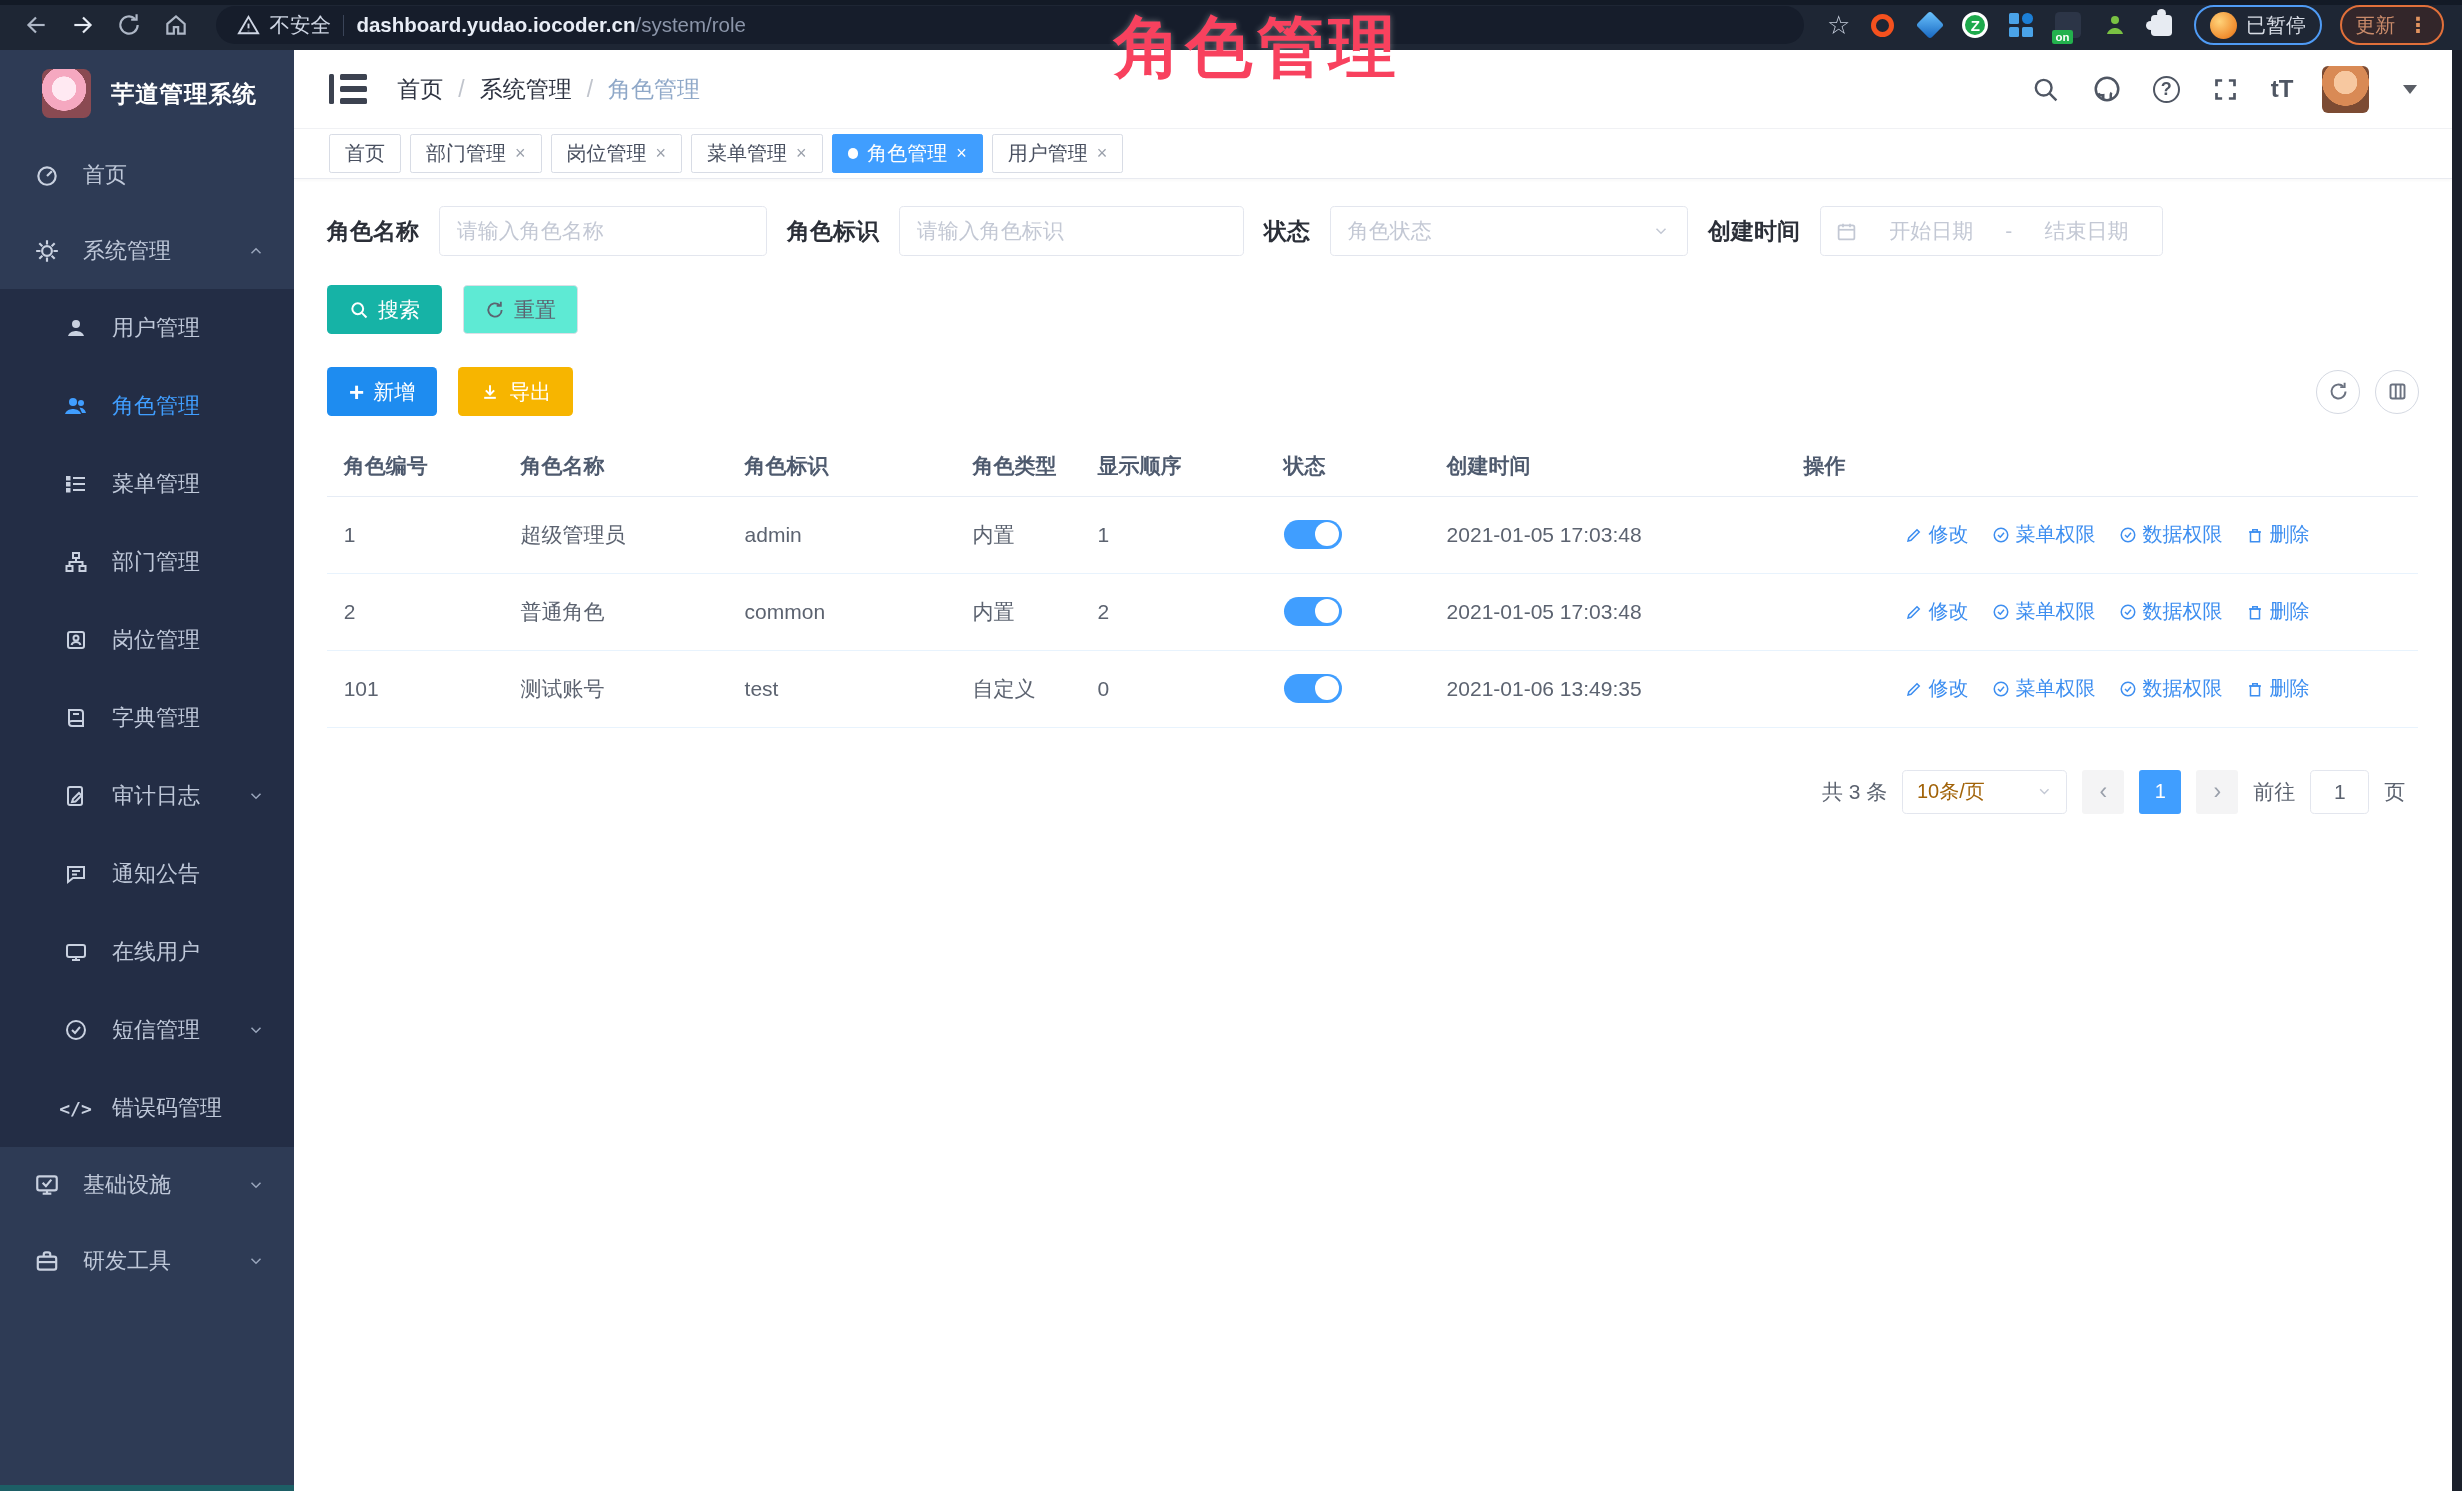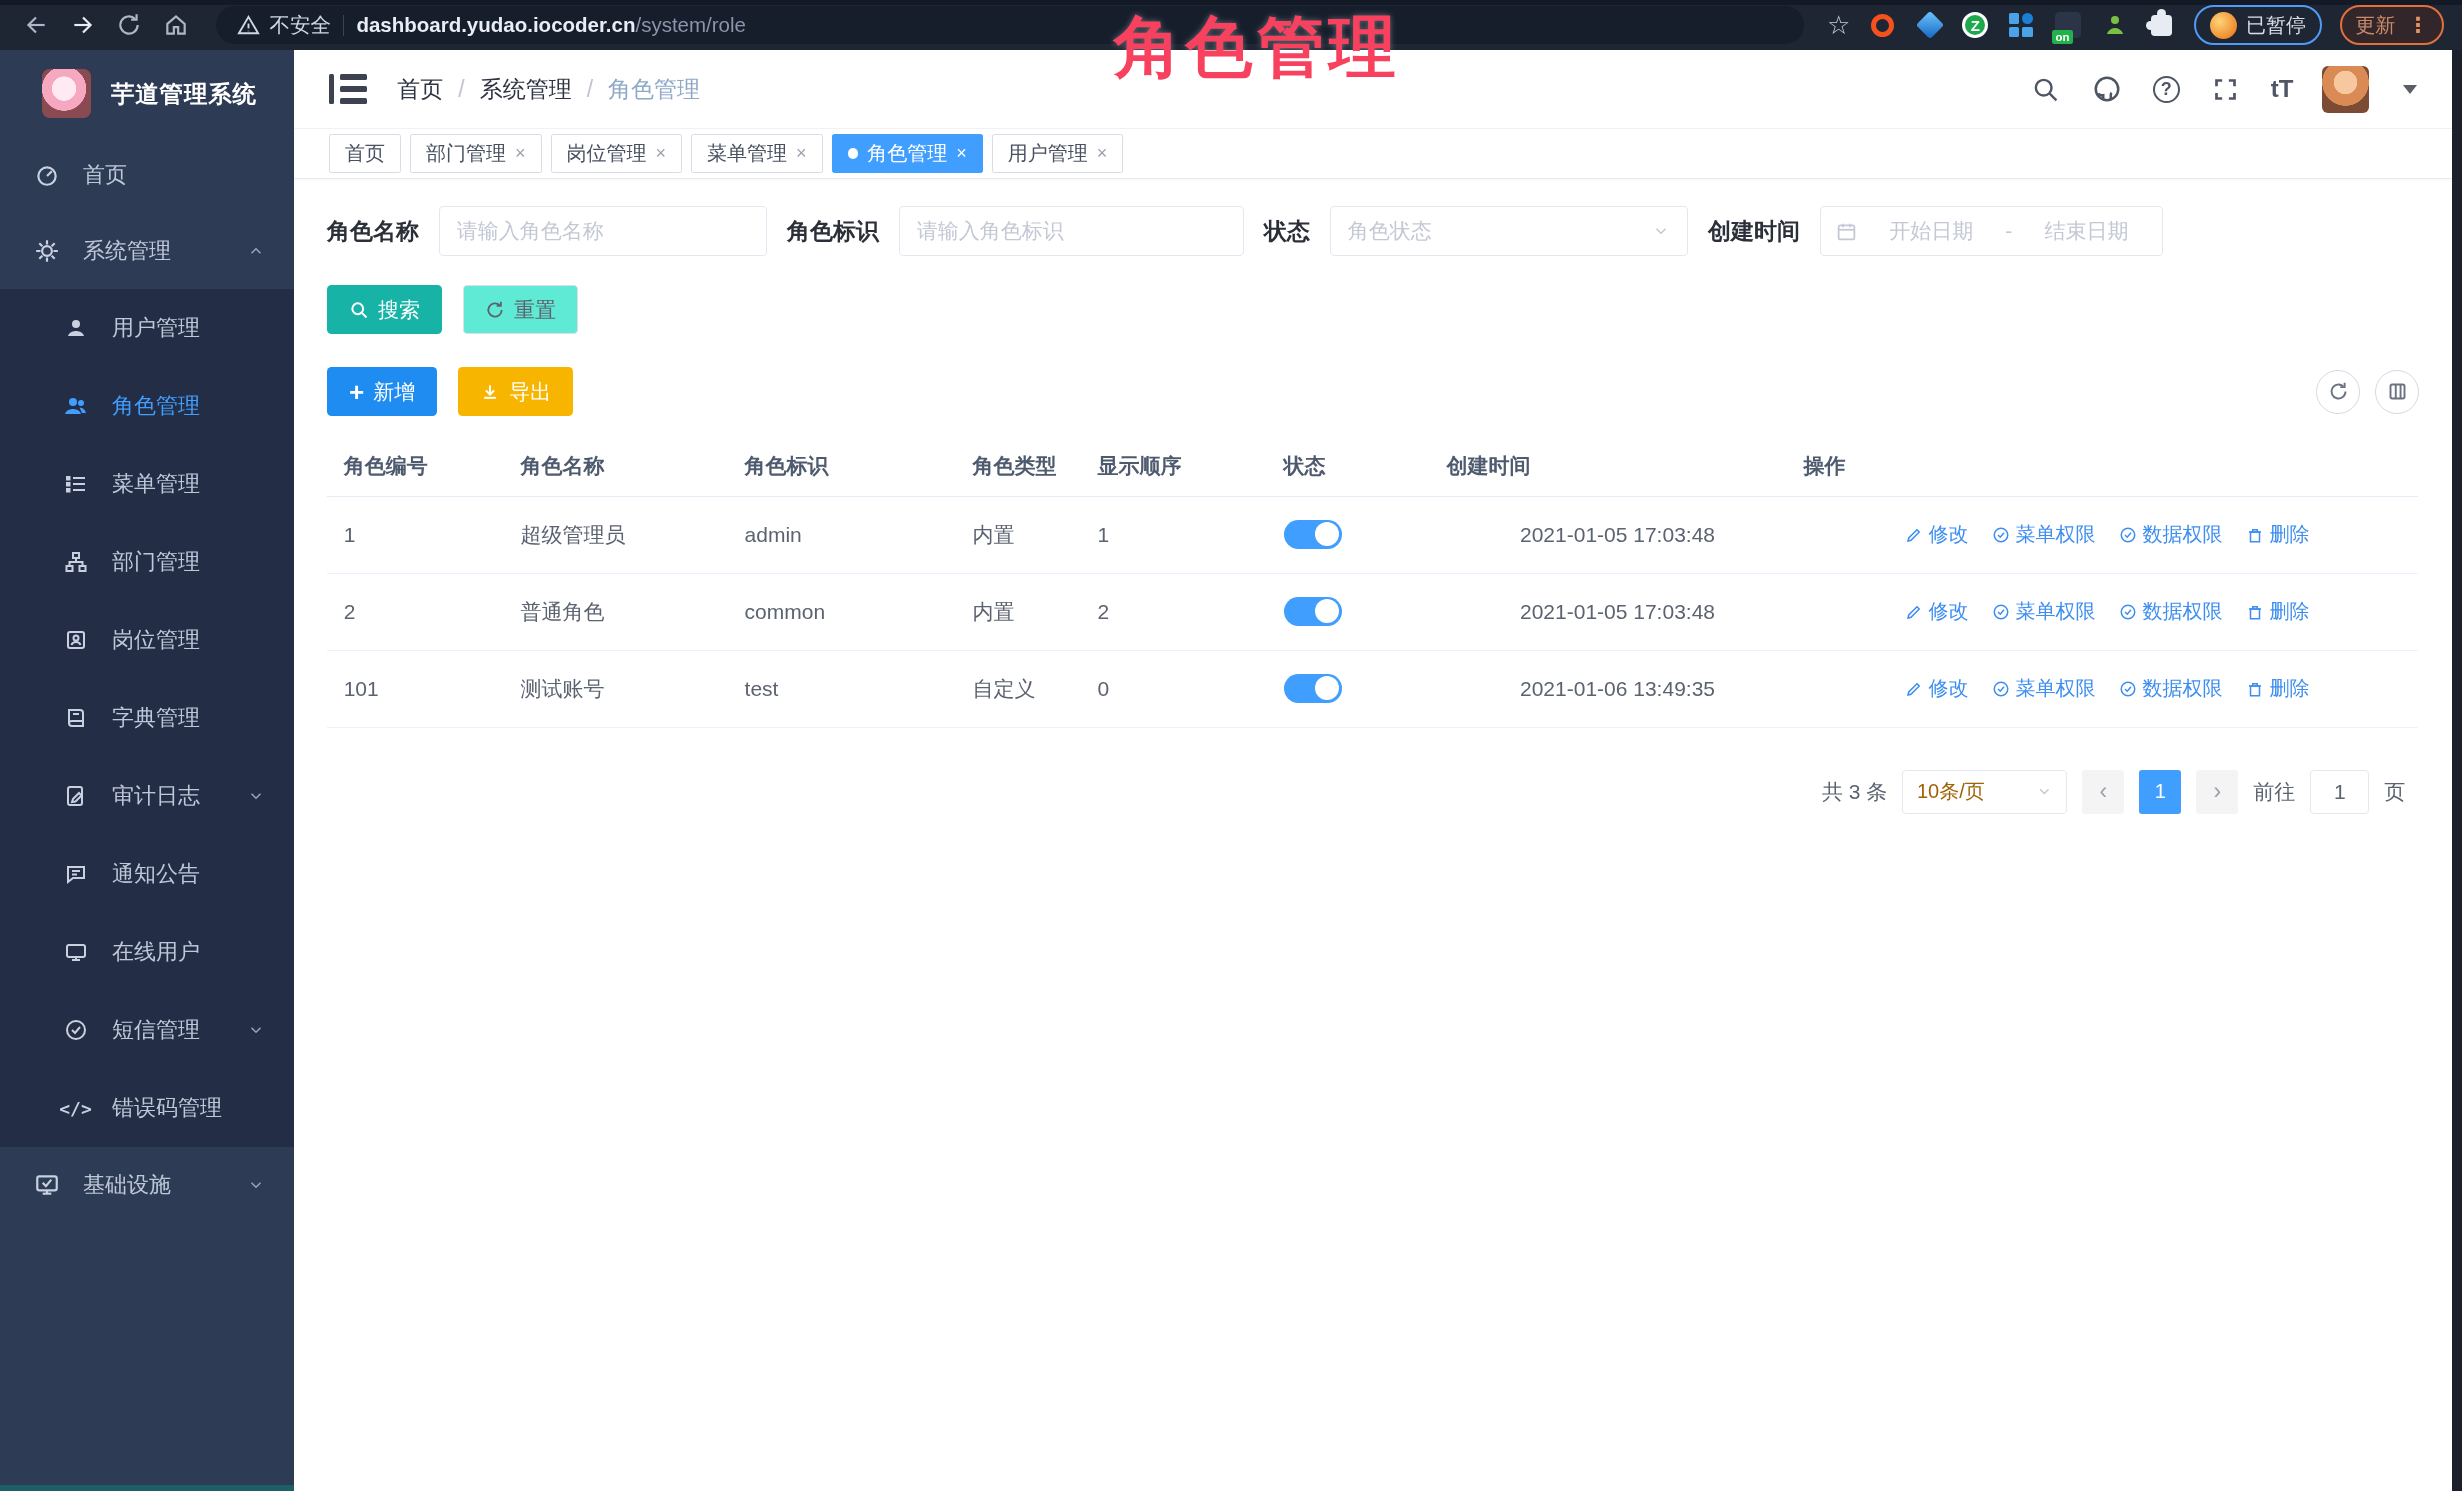--- a/index.html
+++ b/index.html
@@ -98,21 +98,21 @@
   .btn.yellow{background:#f7b500;color:#fff}
   .btn .plus{font-size:26px;font-weight:700;line-height:0}
   .toolbar2{display:flex;align-items:center;margin-top:33px}
   .circles{margin-left:auto;display:flex;gap:15px}
   .cbtn{width:44px;height:44px;border-radius:50%;border:1.5px solid #d5d9e2;display:flex;align-items:center;justify-content:center;color:#6b7280;cursor:pointer;background:#fff}
 
   table.grid{border-collapse:collapse;width:2091px;margin-top:21px;table-layout:fixed}
   .grid th{font-size:21px;font-weight:700;color:#4e5a6e;text-align:left;height:59px;border-bottom:1.5px solid #e6ecf5;padding:0 7.6px}
   .grid td{font-size:21px;color:#5c6370;height:77px;border-bottom:1.5px solid #e8f3fd;padding:0 7.6px}
   .grid th:first-child,.grid td:first-child{padding-left:16.7px}
-  .c-center{text-align:center}
+  .c-center{text-align:left}
   .switch{width:58px;height:29px;border-radius:14.4px;background:#409EFF;position:relative;display:inline-block;cursor:pointer;vertical-align:middle}
   .switch::after{content:"";position:absolute;right:2.3px;top:2.3px;width:24px;height:24px;border-radius:50%;background:#fff}
   .ops{display:flex;align-items:center;justify-content:center;gap:23px}
   .op{display:flex;align-items:center;gap:6px;color:#3d8ef0;font-size:20px;cursor:pointer;white-space:nowrap}
 
   .pgn{display:flex;align-items:center;justify-content:flex-end;gap:15px;margin-top:42px;padding-right:13.7px;font-size:21px;color:#5c6370}
   .psel{width:165px;height:44px;border:1.5px solid #e3e6ee;border-radius:4.6px;display:flex;align-items:center;justify-content:space-between;padding:0 13.7px;color:#a16207;font-size:20px;cursor:pointer}
   .pbtn{min-width:42px;height:44px;border-radius:3px;background:#f4f4f5;color:#9aa0ab;display:flex;align-items:center;justify-content:center;font-size:23px;cursor:pointer}
   .pbtn.cur{background:#409EFF;color:#fff;font-size:20px}
   .goto{width:59px;height:44px;border:1.5px solid #e3e6ee;border-radius:4.6px;text-align:center;font-size:21px;color:#5c6370;outline:none}
@@ -354,20 +354,35 @@
     <div class="mi">
       <span class="ic">
           <svg width="26" height="26" viewBox="0 0 24 24" fill="none" stroke="currentColor" stroke-width="2">
             <rect x="3" y="4" width="18" height="13" rx="2"></rect>
             <polyline points="8 10 11 13 16 7"></polyline>
             <line x1="12" y1="17" x2="12" y2="20"></line>
             <line x1="8" y1="20" x2="16" y2="20"></line>
           </svg>
         </span>
       <span>基础设施</span>
+      <span class="chev">
+          <svg width="18" height="18" viewBox="0 0 24 24" fill="none" stroke="currentColor" stroke-width="2">
+            <polyline points="6 9 12 15 18 9"></polyline>
+          </svg>
+        </span>
+    </div>
+    <div class="mi">
+      <span class="ic">
+          <svg width="26" height="26" viewBox="0 0 24 24" fill="none" stroke="currentColor" stroke-width="2">
+            <rect x="3.5" y="8" width="17" height="12" rx="2"></rect>
+            <path d="M9 8V6a2 2 0 0 1 2-2h2a2 2 0 0 1 2 2v2"></path>
+            <line x1="3.5" y1="13" x2="20.5" y2="13"></line>
+          </svg>
+        </span>
+      <span>研发工具</span>
       <span class="chev">
           <svg width="18" height="18" viewBox="0 0 24 24" fill="none" stroke="currentColor" stroke-width="2">
             <polyline points="6 9 12 15 18 9"></polyline>
           </svg>
         </span>
     </div>
     <div class="scrollhint"></div>
   </div>
 
   <div class="main">

